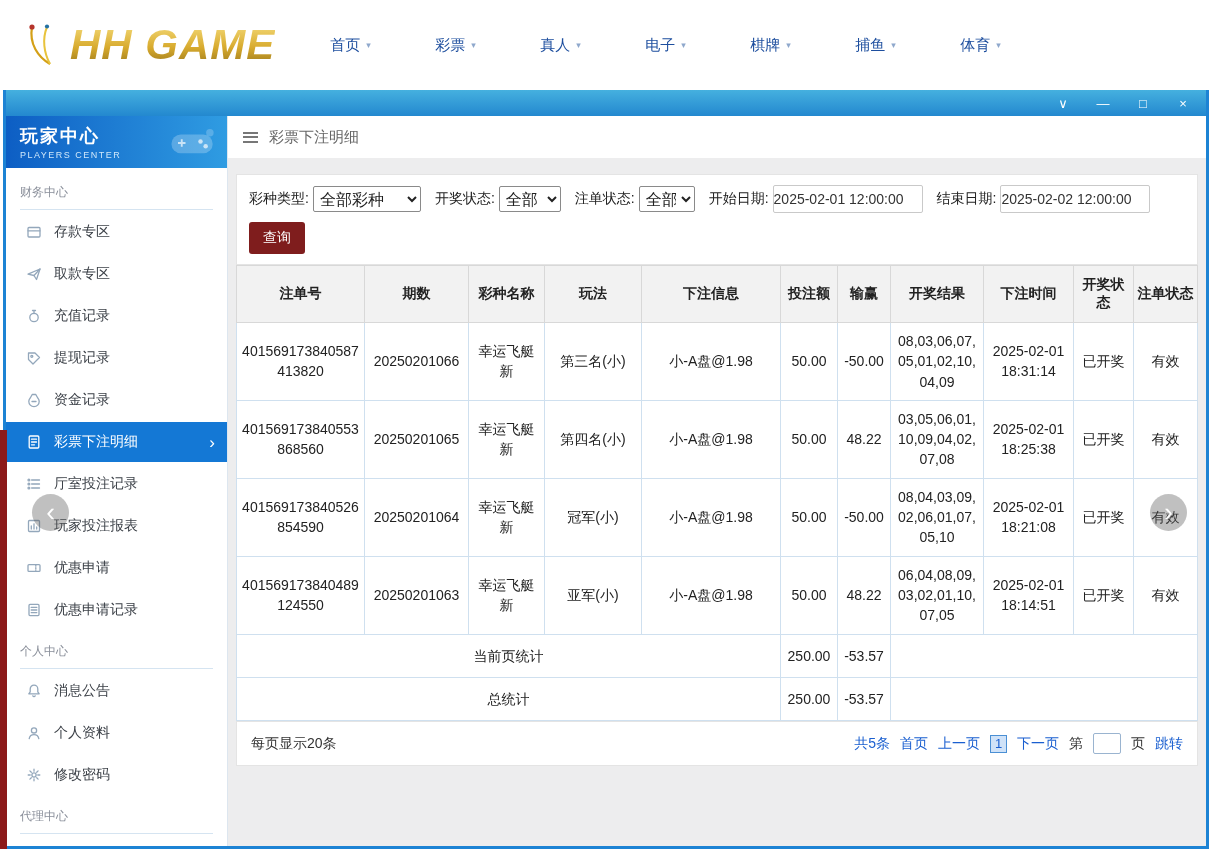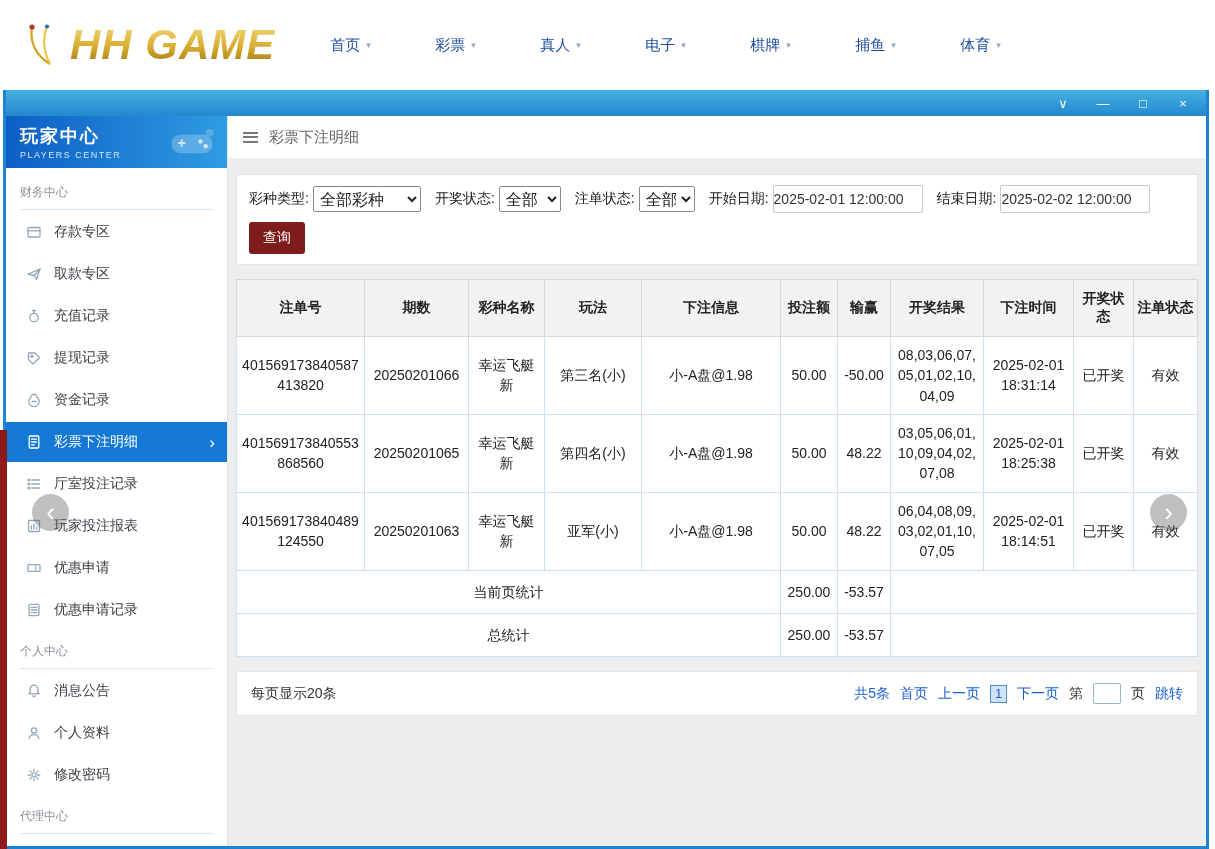--- a/index.html
+++ b/index.html
@@ -47,21 +47,21 @@
   .menu-item.active { background:#1478d5; color:#fff; }
   .menu-item.active .icon { color:#fff; }
   .mi-arrow { margin-left:auto; font-size:17px; color:#fff; line-height:1; }
 
   
   .main { flex:1; background:#ededee; display:flex; flex-direction:column; min-width:0; }
   .breadcrumb-bar { height:42px; background:#fff; display:flex; align-items:center; gap:11px;
     padding:0 15px; color:#666; font-size:15px; flex-shrink:0; }
   .hamburger { width:15px; height:11px; border-top:2px solid #777; border-bottom:2px solid #777; position:relative; cursor:pointer; }
   .hamburger::after { content:""; position:absolute; left:0; right:0; top:50%; margin-top:-1px; height:2px; background:#777; }
-  .content { padding:16px 8px 8px; display:flex; flex-direction:column; gap:14px; overflow:hidden; }
+  .content { padding:16px 8px 8px; display:flex; flex-direction:column; overflow:hidden; }
 
   
   .filter-panel { background:#fff; border:1px solid #e4e4e4; padding:10px 12px; }
   .filter-row { display:flex; align-items:center; font-size:14px; color:#222; }
   .fgroup { display:flex; align-items:center; gap:4px; margin-right:14px; white-space:nowrap; }
   select { font-size:16px; height:26px; padding:2px; border:1px solid #8a8a8a; background:#fff; color:#222; border-radius:2px; }
   .date-input { width:150px; font-size:14px; height:28px; padding:4px 0; border:1px solid #c9c9c9; color:#333; border-radius:2px; }
   .filter-actions { margin-top:9px; }
   .btn-primary { background:#7f1d1d; color:#fff; border:none; border-radius:3px; font-size:14px; padding:7px 14px; cursor:pointer; }
 
@@ -387,20 +387,33 @@
                   <td>第四名(小)</td>
                   <td>小-A盘@1.98</td>
                   <td>50.00</td>
                   <td>48.22</td>
                   <td>03,05,06,01,10,09,04,02,07,08</td>
                   <td>2025-02-01 18:25:38</td>
                   <td>已开奖</td>
                   <td>有效</td>
                 </tr>
                 <tr>
+                  <td>401569173840526854590</td>
+                  <td>20250201064</td>
+                  <td>幸运飞艇新</td>
+                  <td>冠军(小)</td>
+                  <td>小-A盘@1.98</td>
+                  <td>50.00</td>
+                  <td>-50.00</td>
+                  <td>08,04,03,09,02,06,01,07,05,10</td>
+                  <td>2025-02-01 18:21:08</td>
+                  <td>已开奖</td>
+                  <td>有效</td>
+                </tr>
+                <tr>
                   <td>401569173840489124550</td>
                   <td>20250201063</td>
                   <td>幸运飞艇新</td>
                   <td>亚军(小)</td>
                   <td>小-A盘@1.98</td>
                   <td>50.00</td>
                   <td>48.22</td>
                   <td>06,04,08,09,03,02,01,10,07,05</td>
                   <td>2025-02-01 18:14:51</td>
                   <td>已开奖</td>

